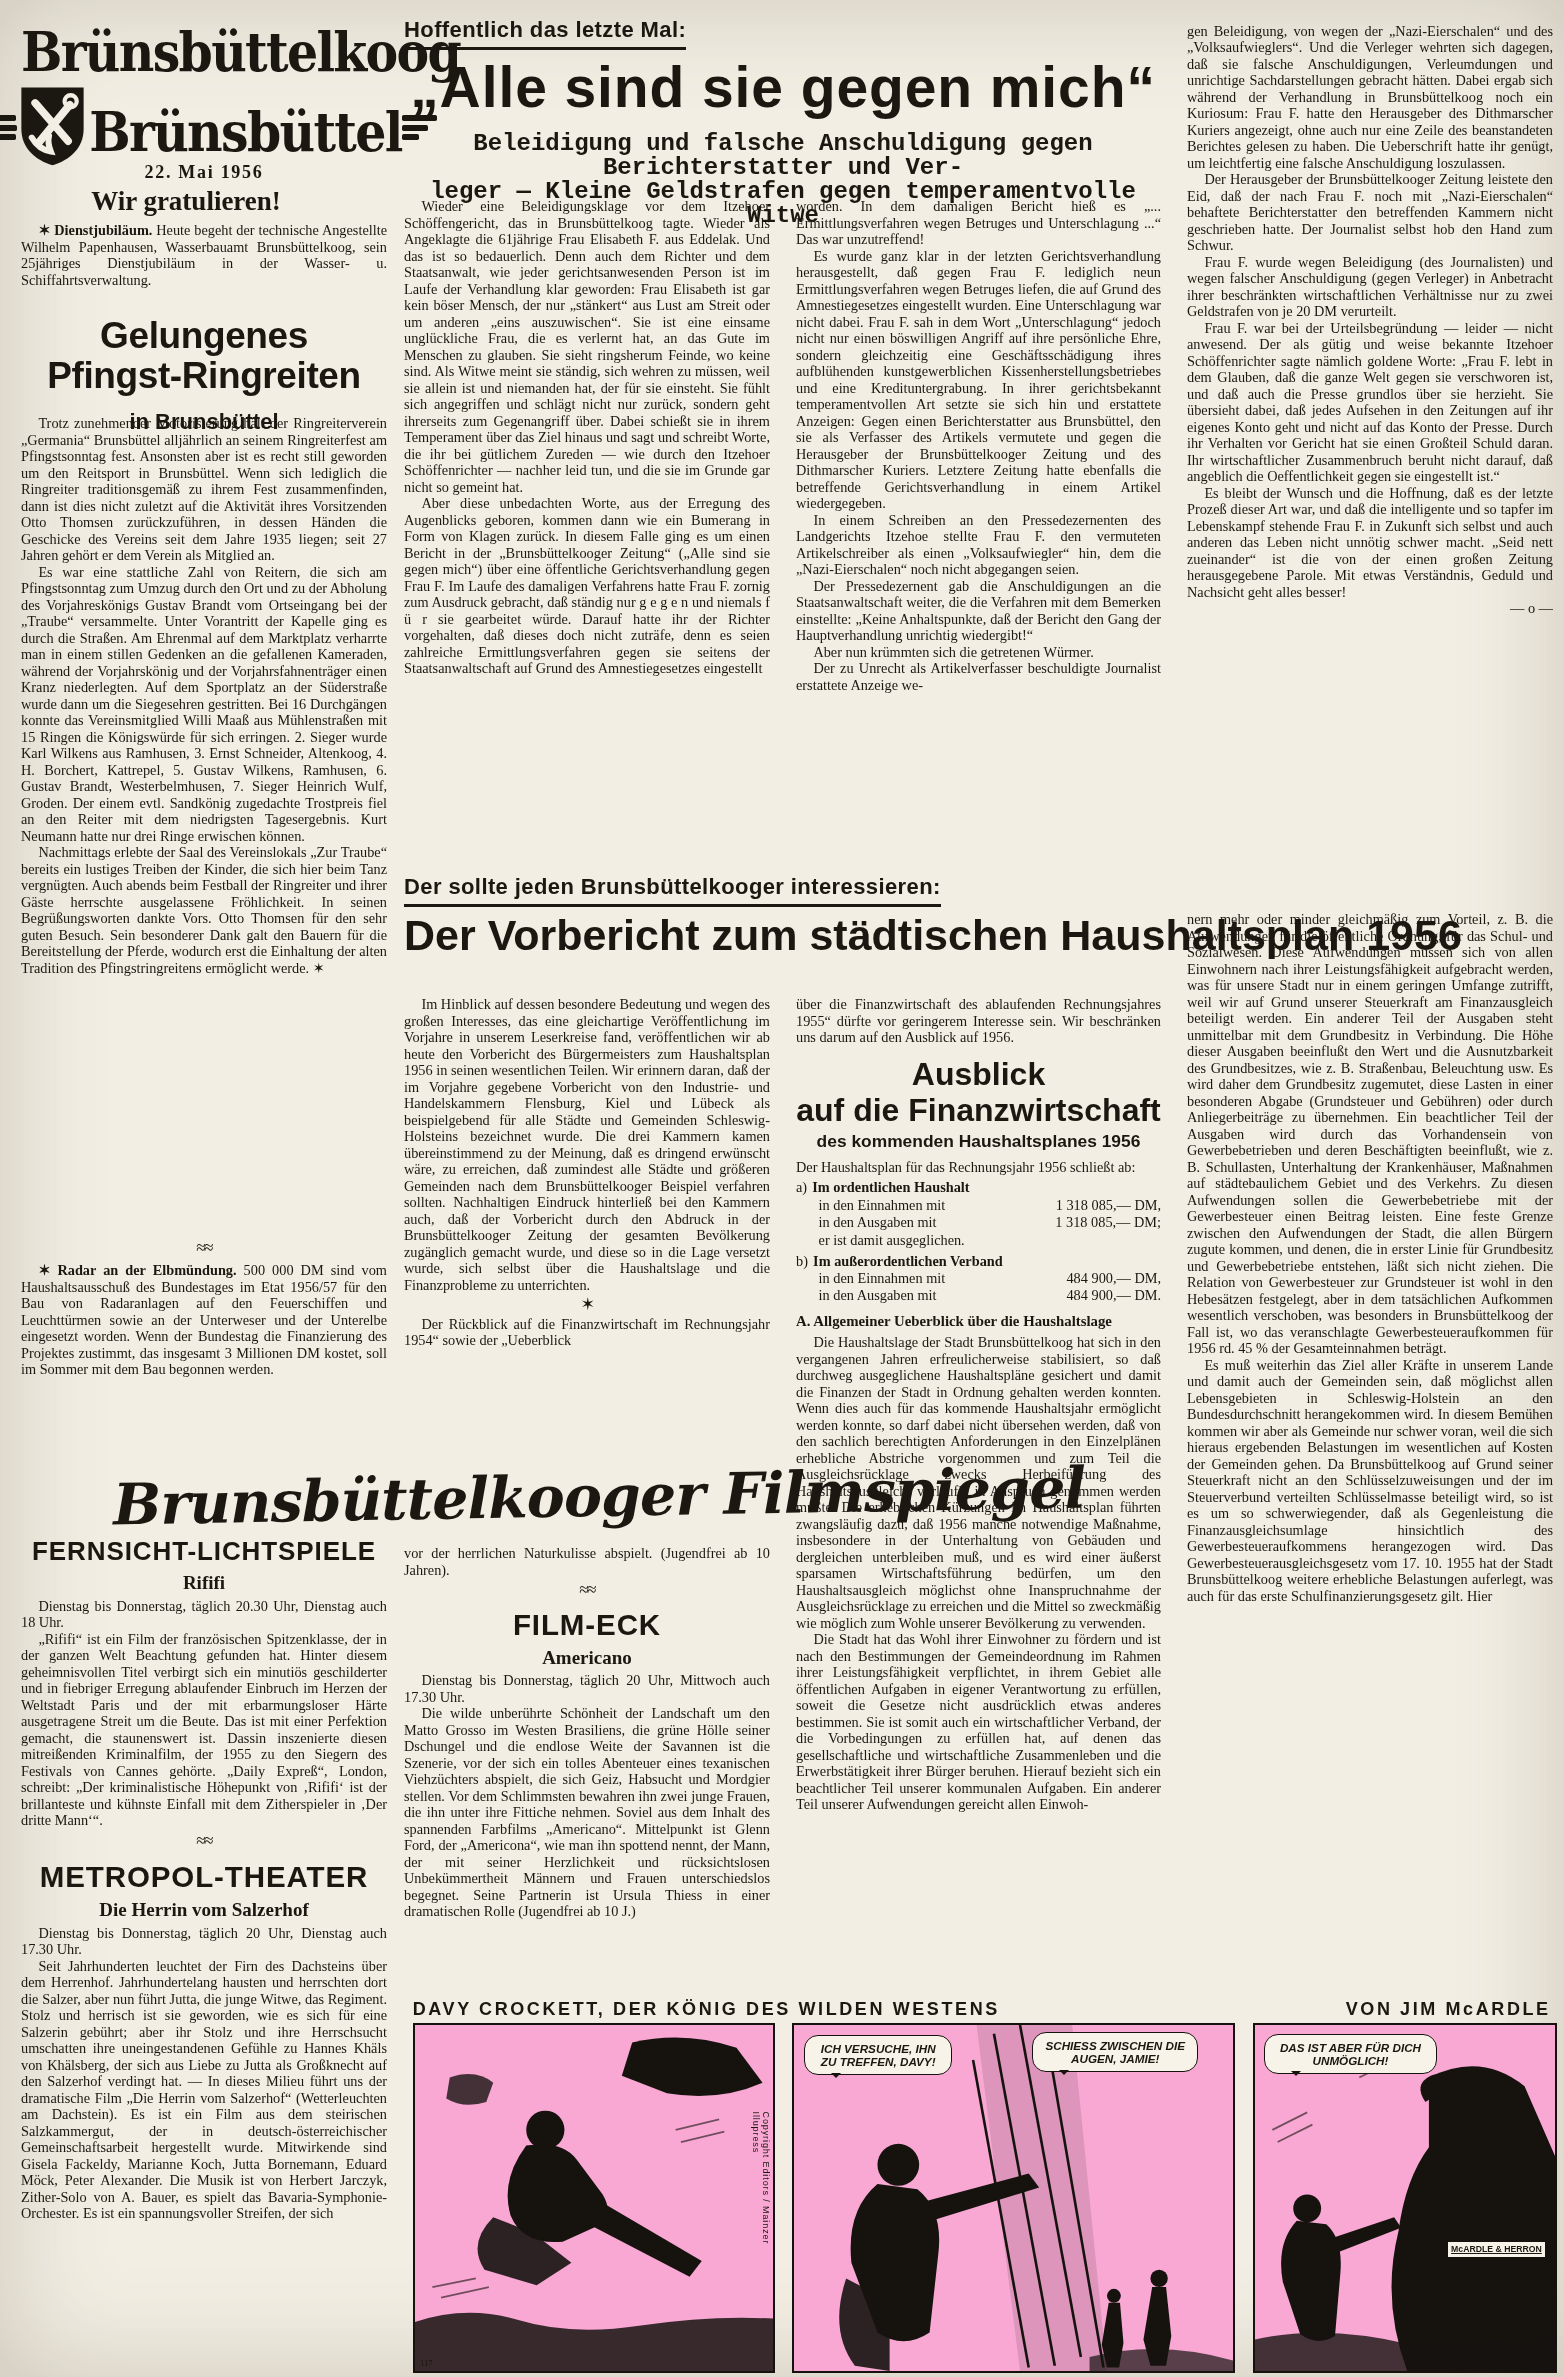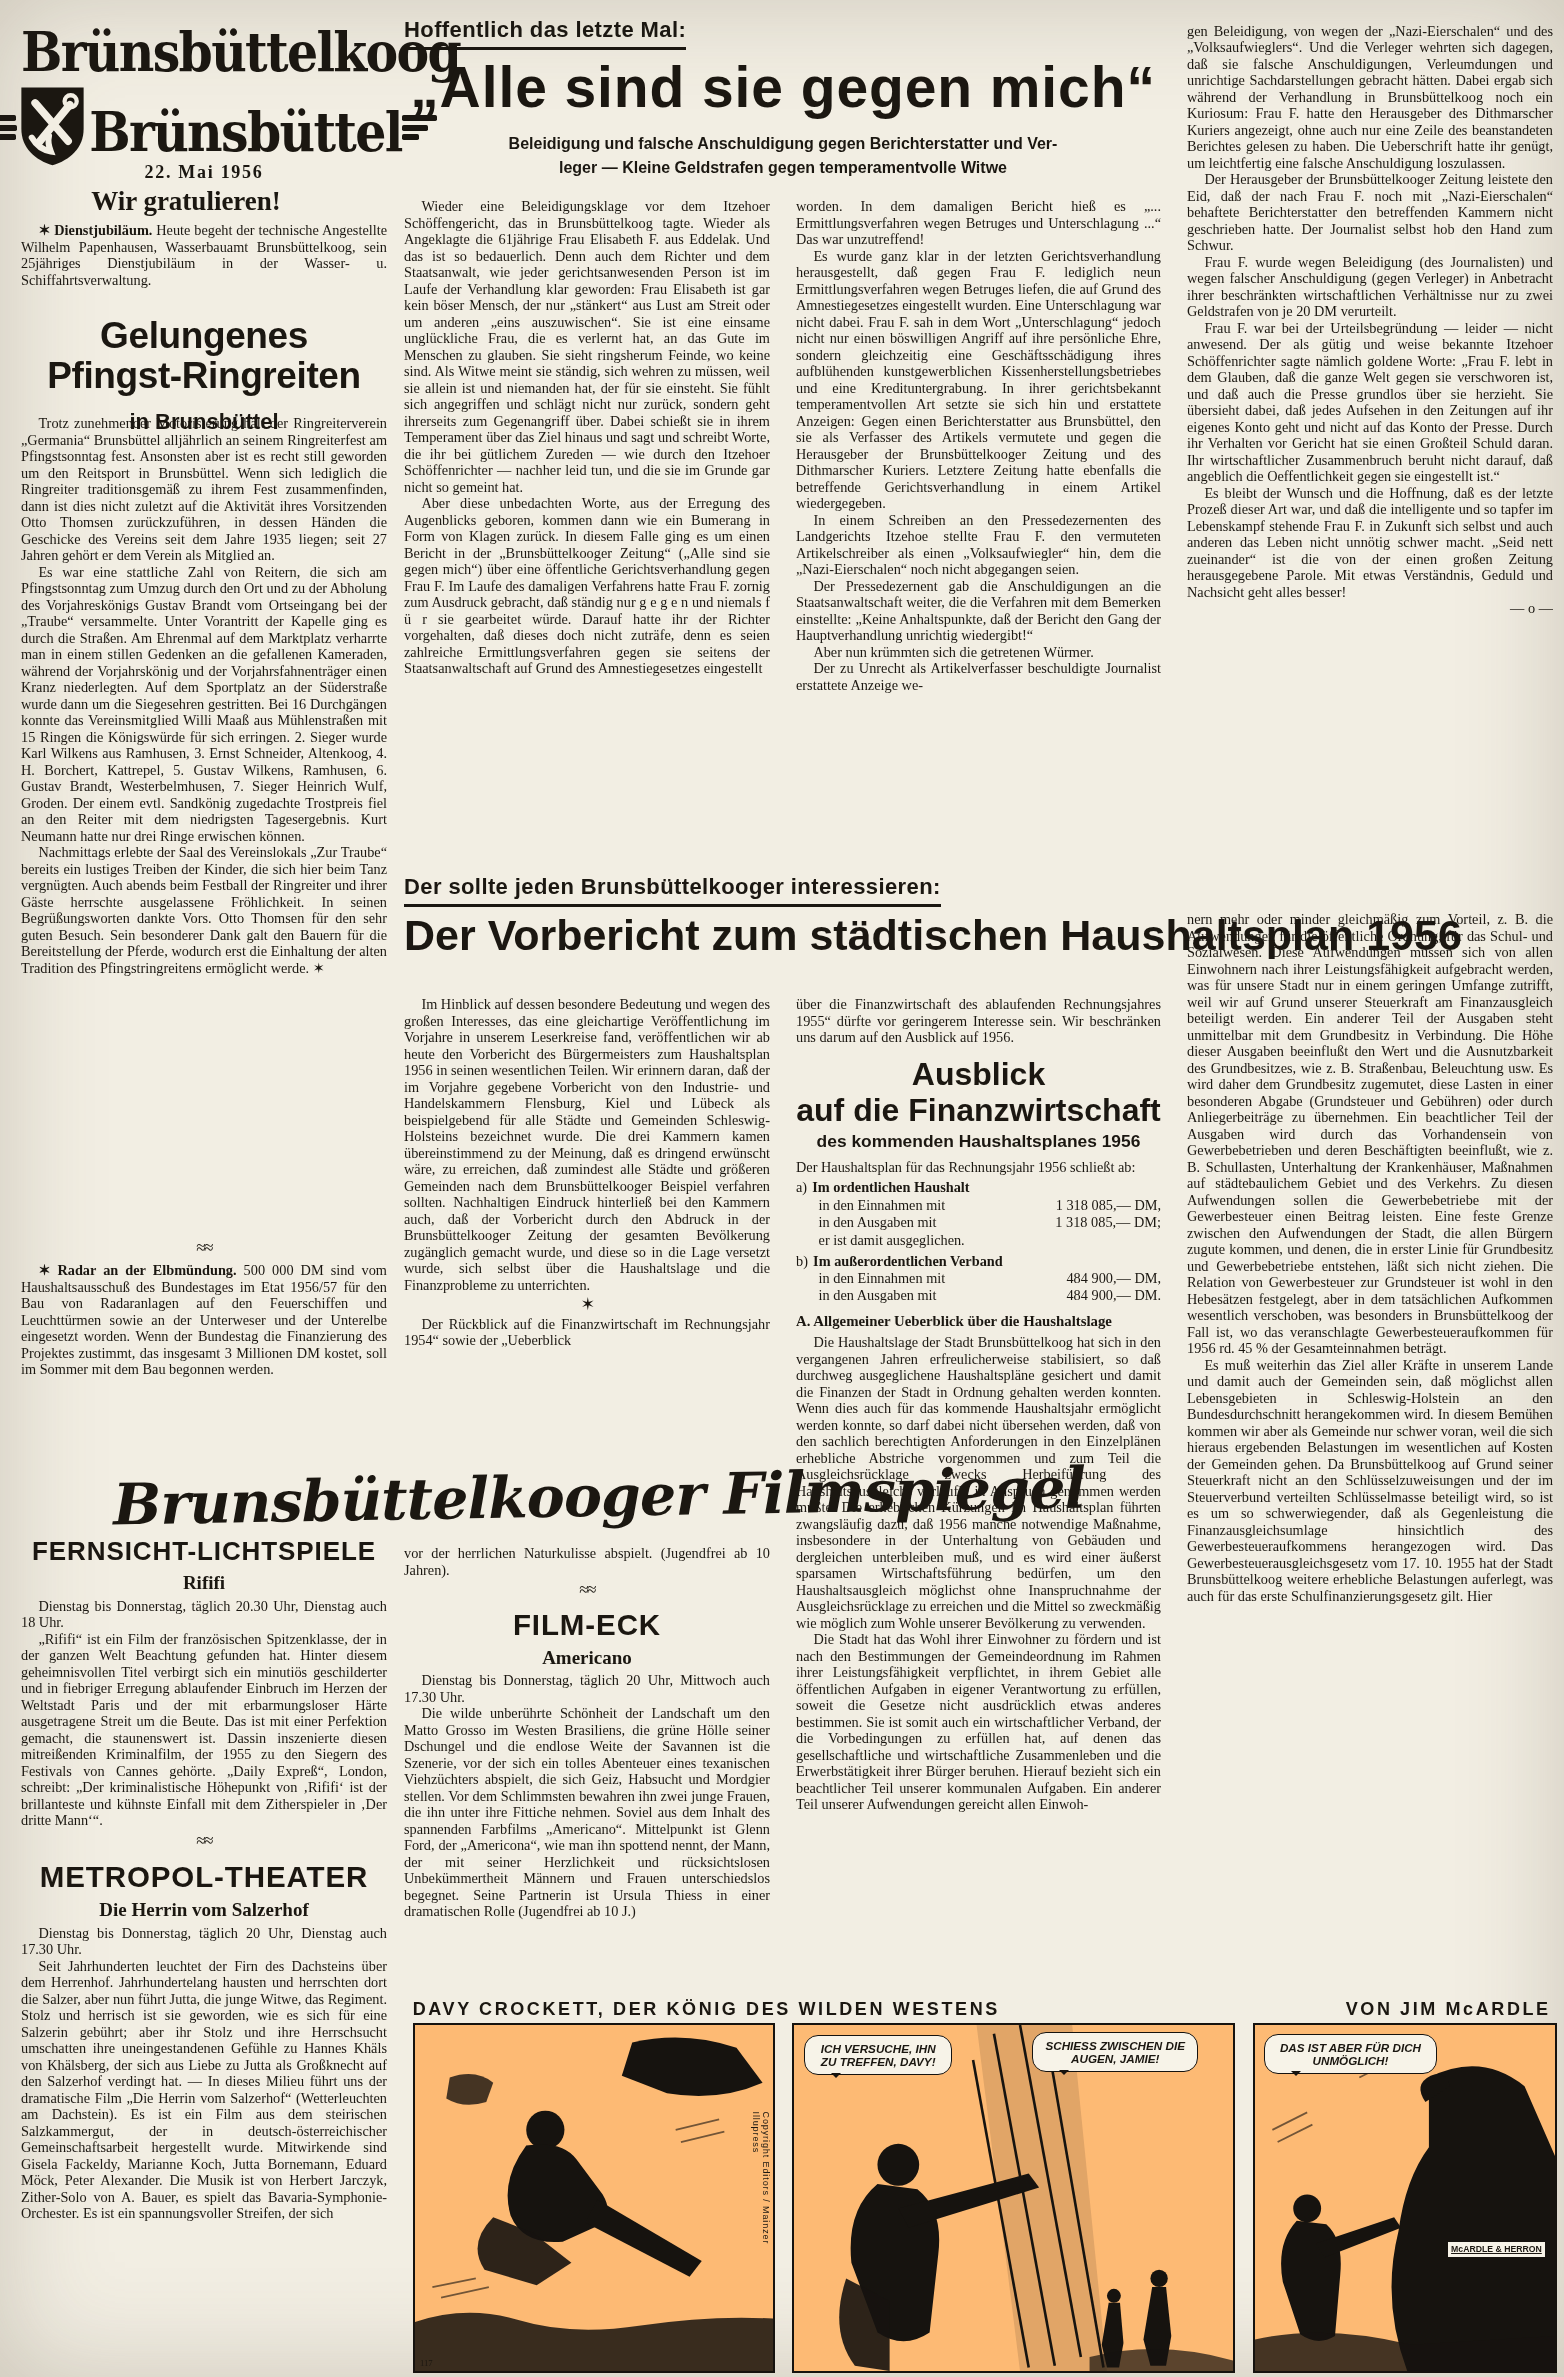--- a/index.html
+++ b/index.html
@@ -25,41 +25,41 @@
   .wing { display:flex; flex-direction:column; gap:3.5px; }
   .wing i { display:block; height:6px; background:#1b1711; border-radius:1.7px; }
   .date { text-align:center; font-weight:bold; font-size:18px; letter-spacing:1.7px; }
   .h-serif-center { text-align:center; font-weight:bold; }
   .kicker { font-family:"Liberation Sans", sans-serif; font-weight:bold; font-size:22px;
     border-bottom:3.5px solid #1b1711; display:inline-block; padding-bottom:3.5px; letter-spacing:0.4px; }
   .headline-xl { font-family:"Liberation Sans", sans-serif; font-weight:bold; font-size:57px;
     text-align:center; letter-spacing:0.9px; white-space:nowrap; }
   .headline-lg { font-family:"Liberation Sans", sans-serif; font-weight:bold; font-size:43px;
     text-align:center; letter-spacing:0; white-space:nowrap; }
-  .subhead { font-family:Liberation Sans, sans-serif; font-weight:bold; font-size:16px;
+  .subhead { font-family:Liberation Mono, monospace; font-weight:bold; font-size:24px;
     line-height:24px; text-align:center; }
   .ring-title { font-family:"Liberation Sans", sans-serif; font-weight:bold; font-size:37px;
     line-height:40px; text-align:center; letter-spacing:-0.4px; }
   .ring-sub { font-family:"Liberation Sans", sans-serif; font-weight:bold; font-size:22px; text-align:center; }
   .ausblick { font-family:"Liberation Sans", sans-serif; font-weight:bold; font-size:32px;
     line-height:36px; text-align:center; }
   .ausblick-sub { font-family:"Liberation Sans", sans-serif; font-weight:bold; font-size:17.4px;
     text-align:center; margin-top:3.5px; }
   .plan-h { font-weight:bold; font-size:14.8px; line-height:17.4px; margin-top:8.7px; }
   .budget { font-size:14.3px; line-height:17.4px; margin-top:3.5px; }
   .budget .b-title { display:flex; gap:5.2px; }
   .budget .b-title b { }
   .budget .row { display:flex; justify-content:space-between; padding-left:22.6px; }
   .budget .note { padding-left:22.6px; }
   .script-head { font-family:"DejaVu Serif", serif; font-style:italic; font-weight:bold;
     font-size:57px; letter-spacing:-0.9px; white-space:nowrap; transform:rotate(-1deg); }
   .cine-name { font-family:"Liberation Sans", sans-serif; font-weight:bold; text-align:center; letter-spacing:0.9px; }
   .cine-film { text-align:center; font-weight:bold; font-size:19px; margin:5.2px 0 3.5px 0; }
   .comic-head { font-family:"Liberation Sans", sans-serif; font-weight:bold; font-size:18px; letter-spacing:2.6px; }
-  .panel { position:absolute; top:24px; bottom:0; background:#fdba74; border:2.6px solid #16130f; }
+  .panel { position:absolute; top:24px; bottom:0; background:#f9a8d4; border:2.6px solid #16130f; }
   .bubble { position:absolute; background:#f7f3e8; border:1.7px solid #16130f; border-radius:14px;
     font-family:"Liberation Sans", sans-serif; font-weight:bold; font-style:italic; font-size:11.7px;
     line-height:13px; padding:6px 7.8px; text-align:center; z-index:3; }
   .bubble:after { content:""; position:absolute; bottom:-8.7px; left:26px; border:5.2px solid transparent;
     border-top-color:#16130f; }
   .vert-copy { position:absolute; right:1.7px; top:50%; transform:translateY(-50%);
     writing-mode:vertical-rl; font-size:9px; letter-spacing:0.9px; font-family:"Liberation Sans", sans-serif; }
   .sig-box { position:absolute; right:8.7px; bottom:113px; background:#f7f3e8; border:1.7px solid #16130f;
     font-family:"Liberation Sans", sans-serif; font-weight:bold; font-size:8.7px; padding:2.6px 3.5px; line-height:9.6px; z-index:3;text-decoration:underline;}
   .panel-mark { position:absolute; left:5.2px; bottom:3.5px; font-size:8.7px; z-index:3; }

